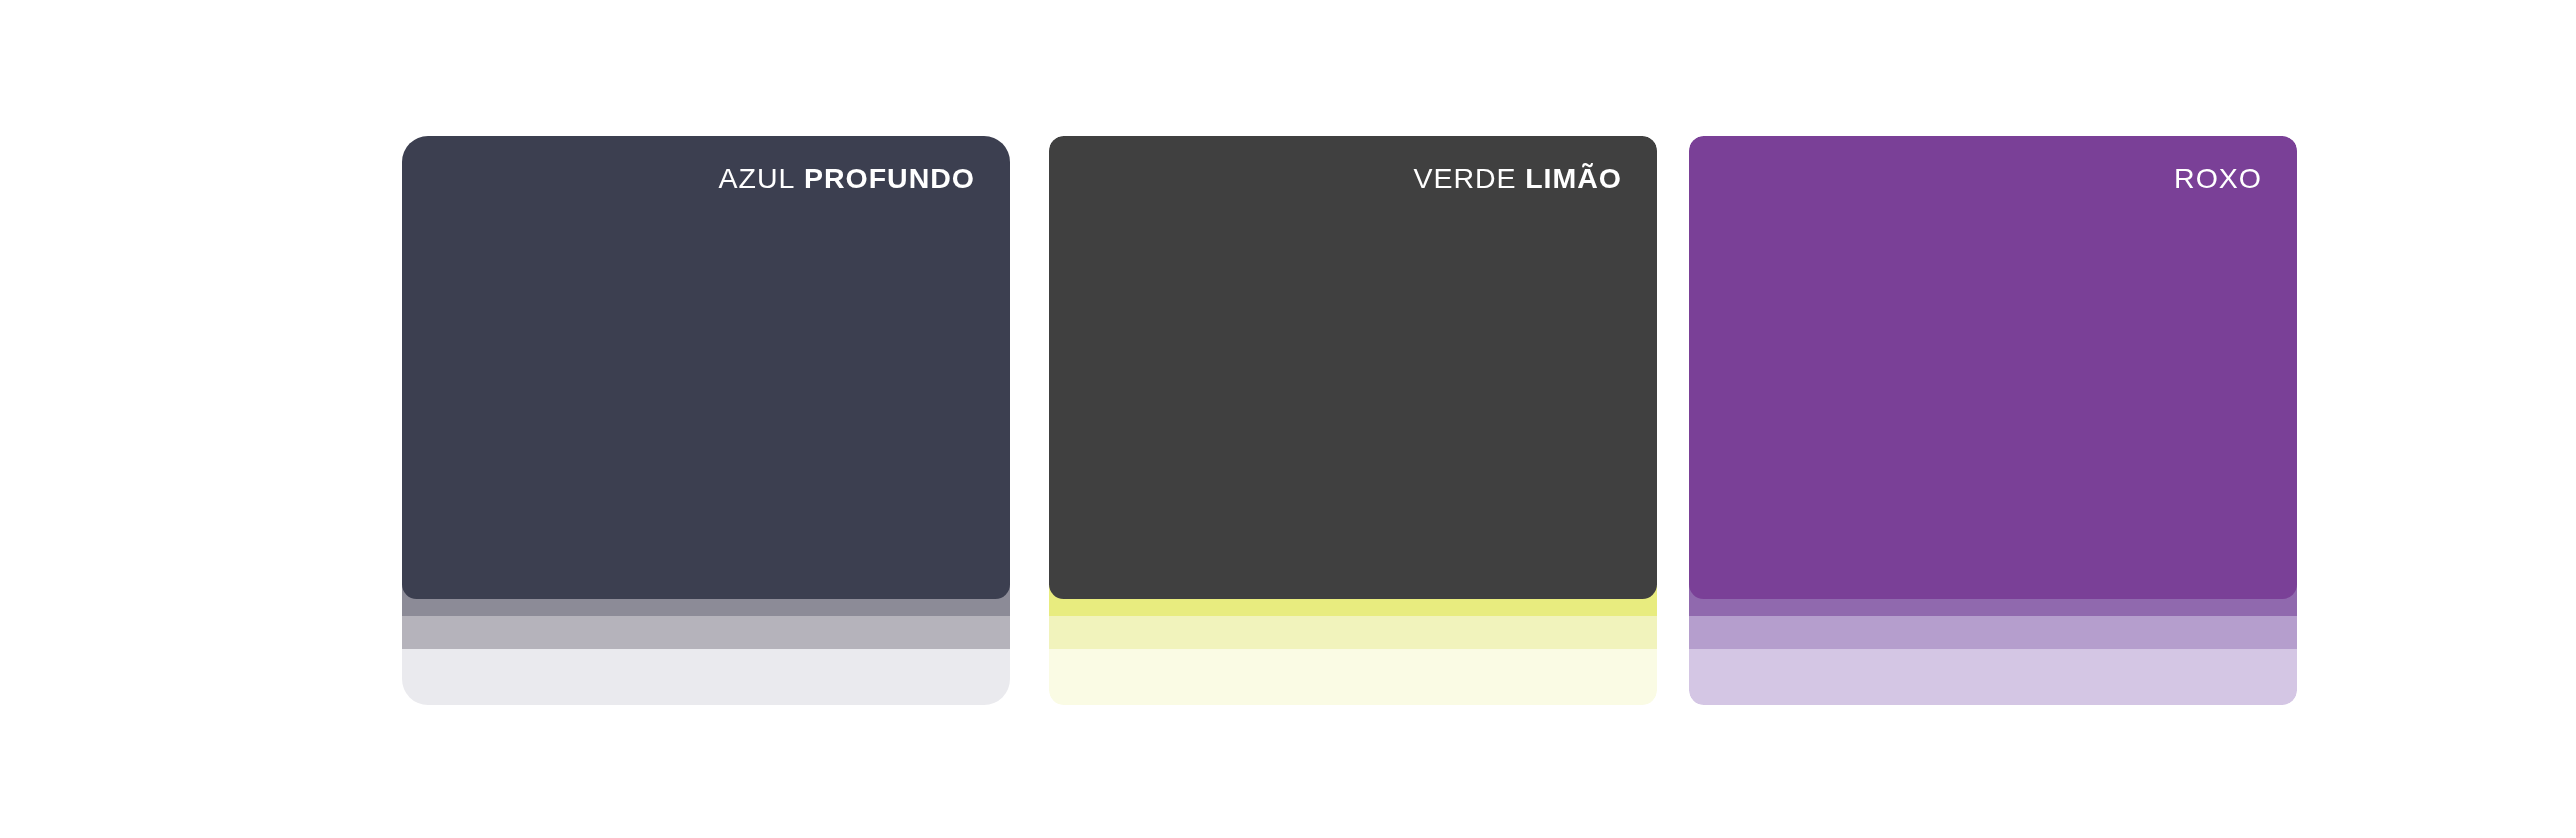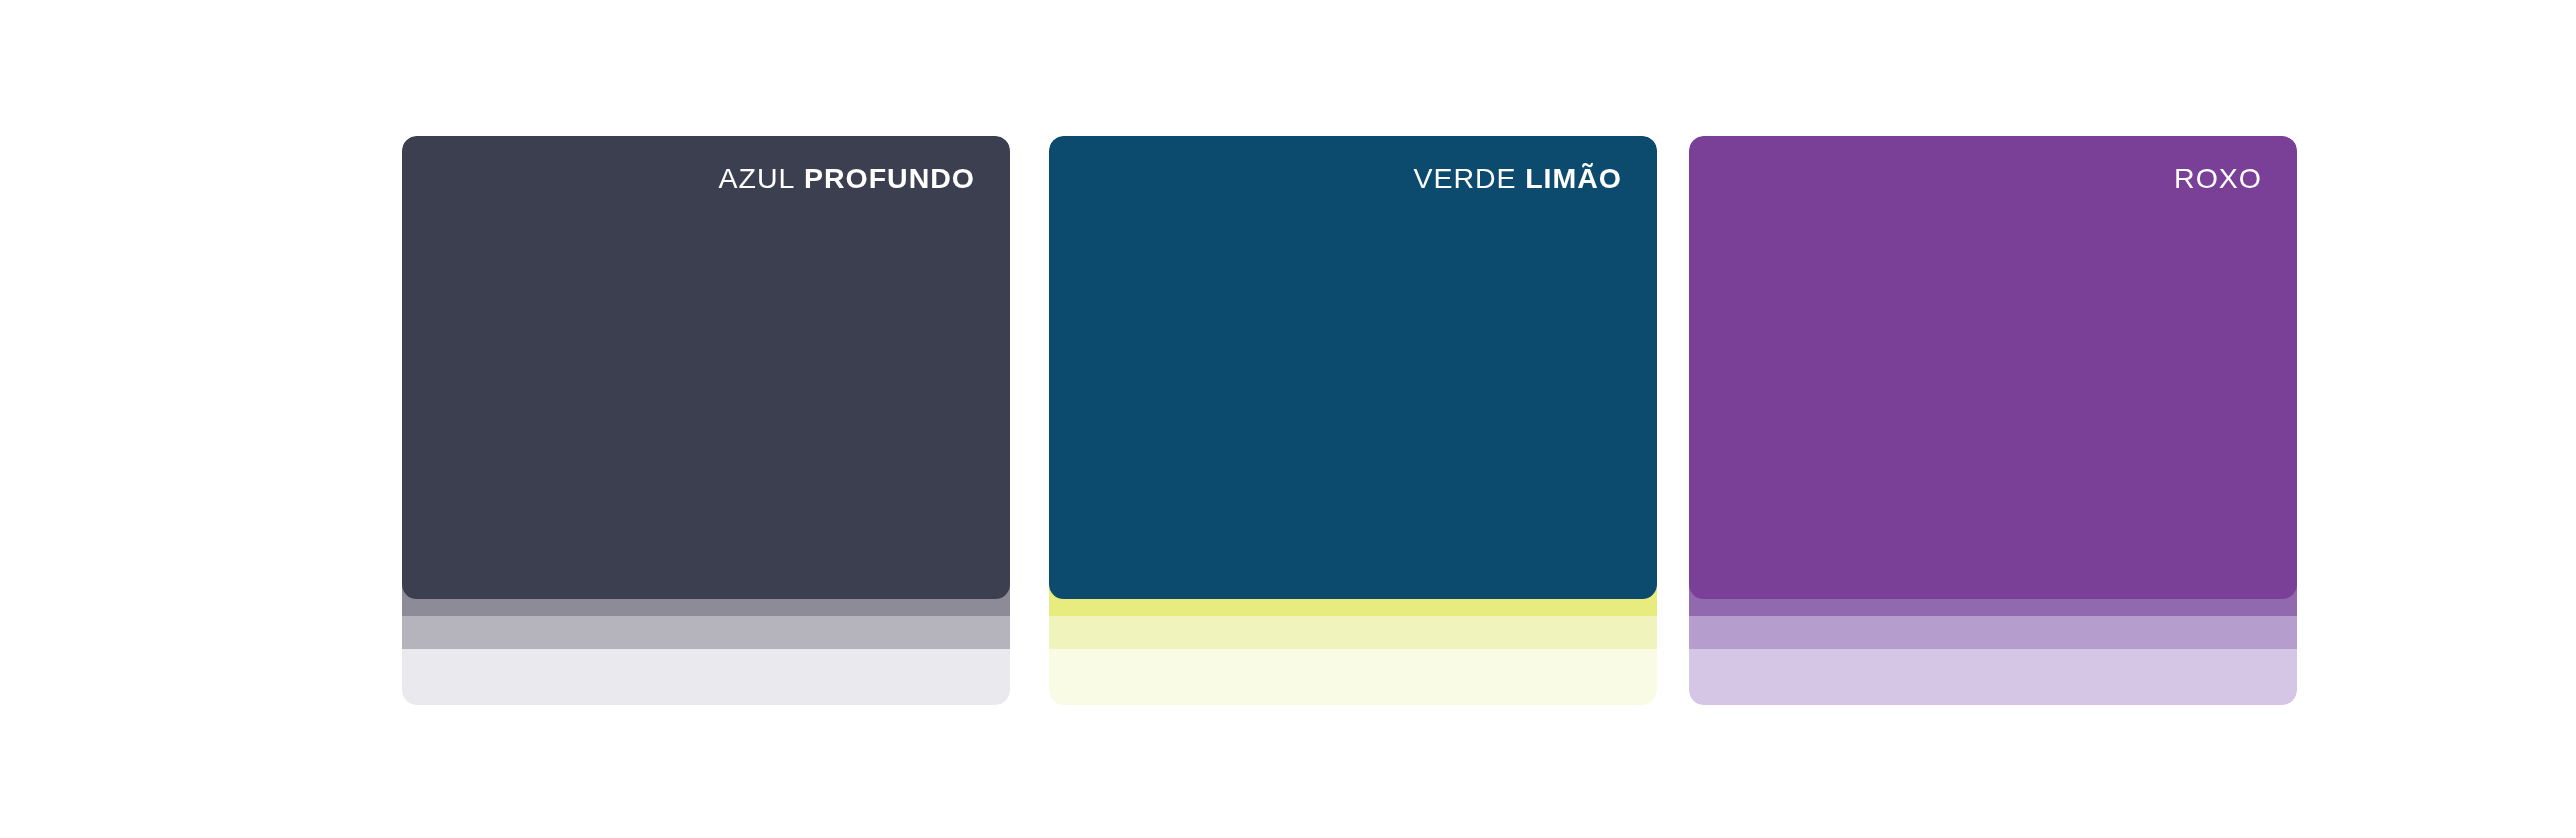--- a/index.html
+++ b/index.html
@@ -29,21 +29,21 @@
     position: absolute;
     top: 136px;
     width: 608px;
     height: 569px;
     border-radius: 14.7px;
     overflow: hidden;
     background: transparent;
   }
 
   
-  .swatch-card.card-0 { left: 402px; }
+  .swatch-card.card-0 { left: 402px; border-radius: 26px; }
   .swatch-card.card-1 { left: 1049px; }
   .swatch-card.card-2 { left: 1689px; }
 
   
   .swatch-main {
     position: absolute;
     left: 0;
     top: 0;
     width: 608px;
     height: 463px;
@@ -110,21 +110,21 @@
       </div>
     </div>
   </div>
 
   <div class="swatch-card card-1" title="VERDE LIMÃO">
     <div class="tint-stack">
       <div class="tint-band band-0" style="background-color: rgb(232, 236, 127);"></div>
       <div class="tint-band band-1" style="background-color: rgb(241, 243, 188);"></div>
       <div class="tint-band band-2" style="background-color: rgb(250, 251, 228);"></div>
     </div>
-    <div class="swatch-main" style="background-color: #0c4a6e; text-decoration: underline;">
+    <div class="swatch-main" style="background-color: #404040; text-decoration: underline;">
       <div class="swatch-label" style="color: rgb(255, 255, 255);">
         <span class="label-light">VERDE</span><span class="label-strong">LIMÃO</span>
       </div>
     </div>
   </div>
 
   <div class="swatch-card card-2" title="ROXO">
     <div class="tint-stack">
       <div class="tint-band band-0" style="background-color: rgb(144, 105, 174);"></div>
       <div class="tint-band band-1" style="background-color: rgb(181, 158, 205);"></div>

